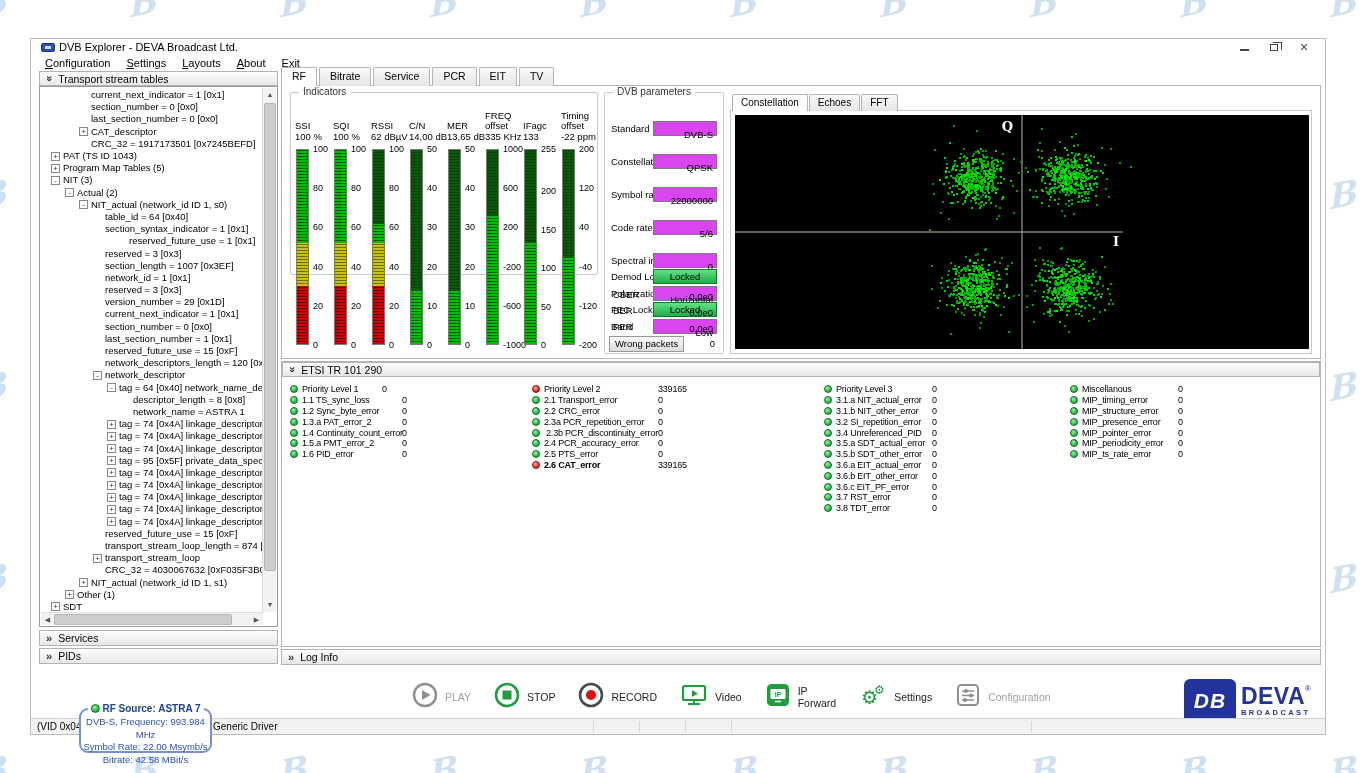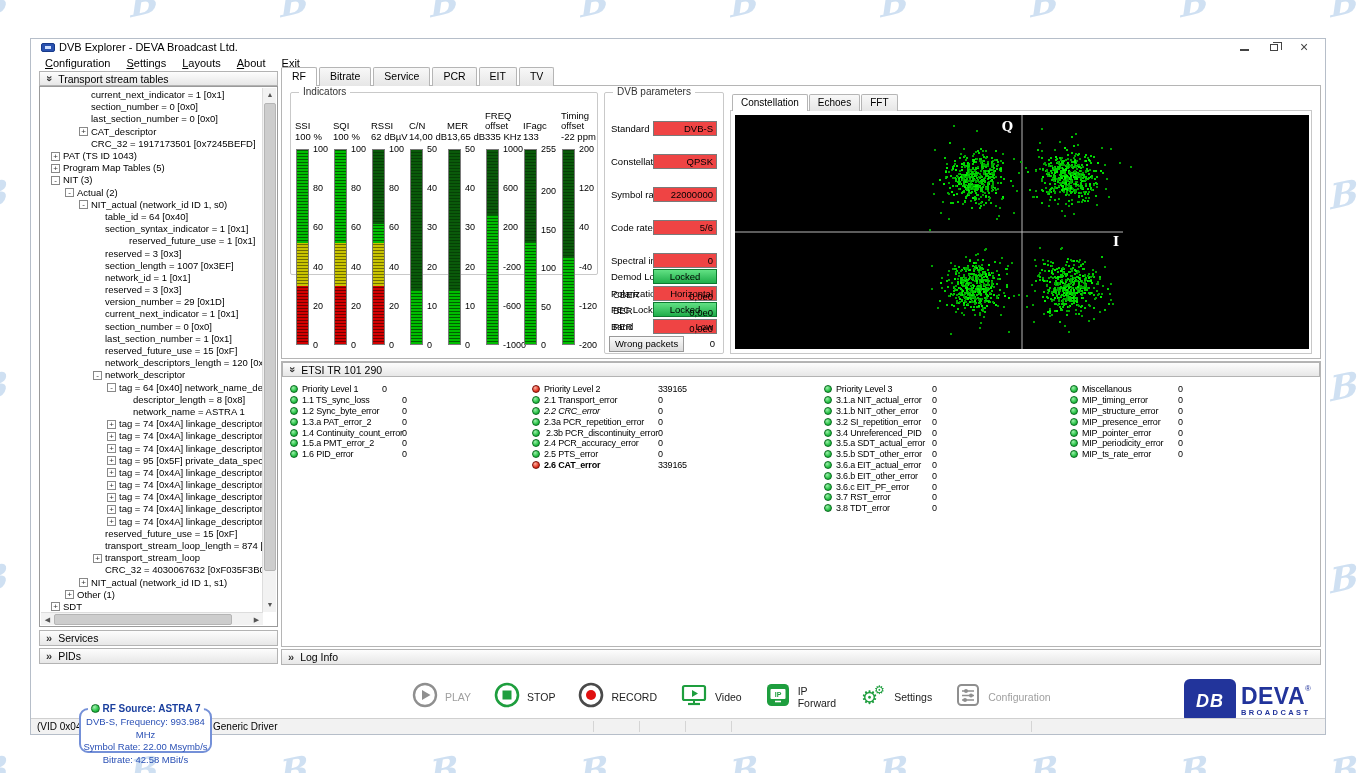--- a/index.html
+++ b/index.html
@@ -62,21 +62,21 @@
 #gauges{position:absolute;left:4px;top:10px;display:flex}
 .gcol{width:38px;position:relative;flex:none}
 .g-name{height:28px;font-size:9.5px;line-height:10px;display:flex;align-items:flex-end;white-space:pre-line}
 .g-val{height:15px;font-size:9.5px;white-space:nowrap}
 .g-barwrap{position:relative;height:196px;margin-top:3px}
 .g-bar{position:absolute;left:1px;top:0;width:13px;height:196px;border:1px solid #7a7a7a;display:flex;flex-direction:column-reverse}
 .g-tick{position:absolute;left:18px;font-size:9px;line-height:9px;white-space:nowrap}
 
 .dvb-row{height:17px;position:relative;margin:16px 6px;font-size:9.5px}
 .dvb-row .lab{position:absolute;left:0;top:2px}
-.valbox{position:absolute;right:0;top:0;width:64px;height:15px;border:1px solid #7a7a7a;background:#ef4444;font-size:9.5px;text-align:right;padding:1px 3px 0 0}
+.valbox{position:absolute;right:0;top:0;width:64px;height:15px;border:1px solid #7a7a7a;background:#d946ef;font-size:9.5px;text-align:right;padding:7px 3px 0 0}
 .lockbox{position:absolute;right:0;top:0;width:64px;height:15px;border:1px solid #0d7a30;background:linear-gradient(#62e184,#1fae4a);font-size:9.5px;text-align:center;padding-top:1px}
 .cntval{position:absolute;right:2px;top:2px;font-size:9.5px}
 #dvb-params{position:absolute;left:0;top:12px;right:0}
 #dvb-locks{position:absolute;left:0;top:160px;right:0}
 #dvb-counters{position:absolute;left:0;top:196px;right:0}
 .dvb-crow{height:16px;position:relative;margin:0 8px;font-size:9.5px}
 #dvb-wrong{position:absolute;left:0;top:243px;right:0;height:16px;margin:0 4px}
 .wrong-btn{position:absolute;left:0;top:0;border:1px solid #999;background:linear-gradient(#fafafa,#dcdcdc);font-size:9.5px;padding:1px 5px 2px}
 .wrong-val{position:absolute;right:4px;top:2px;font-size:9.5px}
 
@@ -96,21 +96,21 @@
 .etsi-lab{flex:none;overflow:visible}
 .etsi-val{flex:none}
 #log-header{position:absolute;left:250px;top:610px;width:1040px;height:16px}
 
 #toolbar{position:absolute;left:380px;top:636px;width:560px;height:44px;display:flex;align-items:center;gap:22px}
 .tb-btn{display:flex;align-items:center;gap:6px;cursor:pointer}
 .tb-label{font-size:10.5px;color:#222}
 .tb-btn.disabled .tb-label{color:#9f9f9f}
 
 #brand{position:absolute;right:14px;top:640px;display:flex;align-items:center;gap:5px}
-#brand .db{width:52px;height:44px;background:#22349b;border-radius:6px;color:#fff;font-weight:bold;font-size:18px;font-style:italic;display:flex;align-items:center;justify-content:center;letter-spacing:1px}
+#brand .db{width:52px;height:44px;background:#22349b;border-radius:6px;color:#fff;font-weight:bold;font-size:21px;font-style:italic;display:flex;align-items:center;justify-content:center;letter-spacing:1px}
 #brand .txt{line-height:1;color:#22349b}
 #brand .nm{font-size:23px;font-weight:bold;letter-spacing:.5px}
 #brand .reg{font-size:8px;vertical-align:top}
 #brand .sub{font-size:7.5px;font-weight:bold;letter-spacing:2.4px;margin-top:1px}
 
 #statusbar{position:absolute;left:0;bottom:0;width:1294px;height:16px;background:#f2f2f2;border-top:1px solid #d0d0d0;font-size:10px}
 #status-text{position:absolute;left:6px;top:2px}
 .sdiv{position:absolute;top:2px;bottom:2px;width:1px;background:#d5d5d5}
 </style>
 </head>
@@ -2561,21 +2561,21 @@
             <span class="etsi-lab" style="width: 114px;">Priority Level 2</span>
             <span class="etsi-val">339165</span>
           </div>
           <div class="etsi-row">
             <span class="led g"></span>
             <span class="etsi-lab" style="width: 114px;">2.1 Transport_error</span>
             <span class="etsi-val">0</span>
           </div>
           <div class="etsi-row">
             <span class="led g"></span>
-            <span class="etsi-lab" style="width: 114px; font-style: italic;">2.2 CRC_error</span>
+            <span class="etsi-lab" style="width: 114px;">2.2 CRC_error</span>
             <span class="etsi-val">0</span>
           </div>
           <div class="etsi-row">
             <span class="led g"></span>
             <span class="etsi-lab" style="width: 114px;">2.3a PCR_repetition_error</span>
             <span class="etsi-val">0</span>
           </div>
           <div class="etsi-row">
             <span class="led g"></span>
             <span class="etsi-lab" style="width: 114px; text-align: right;">2.3b PCR_discontinuity_error</span>

